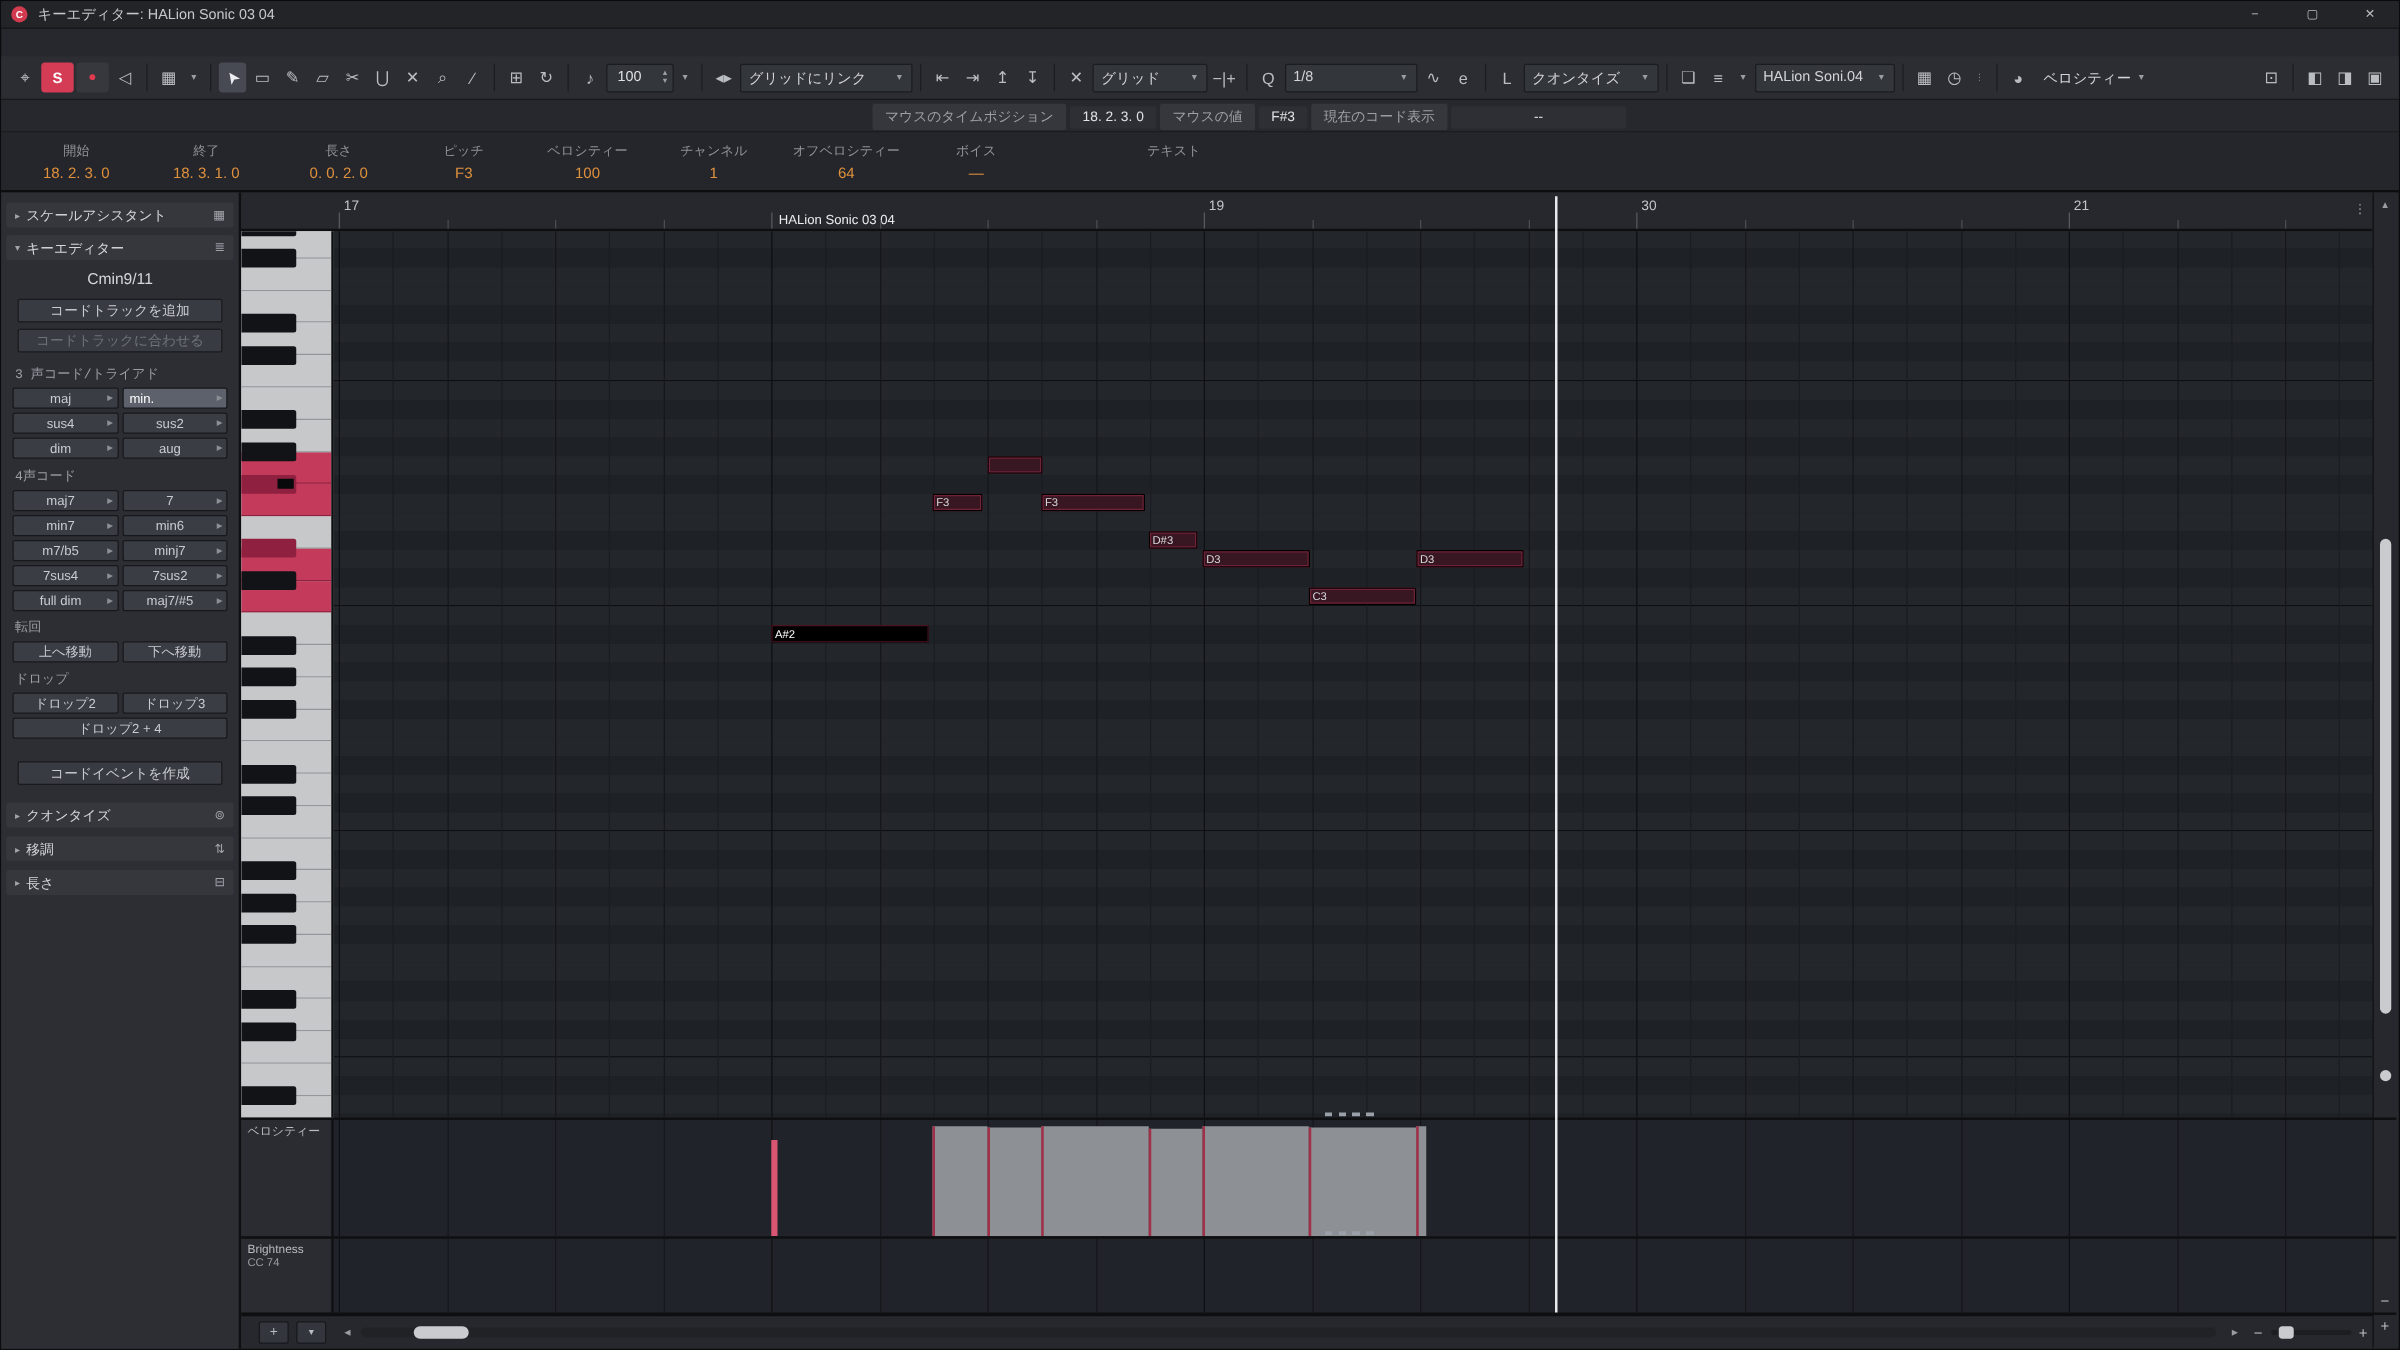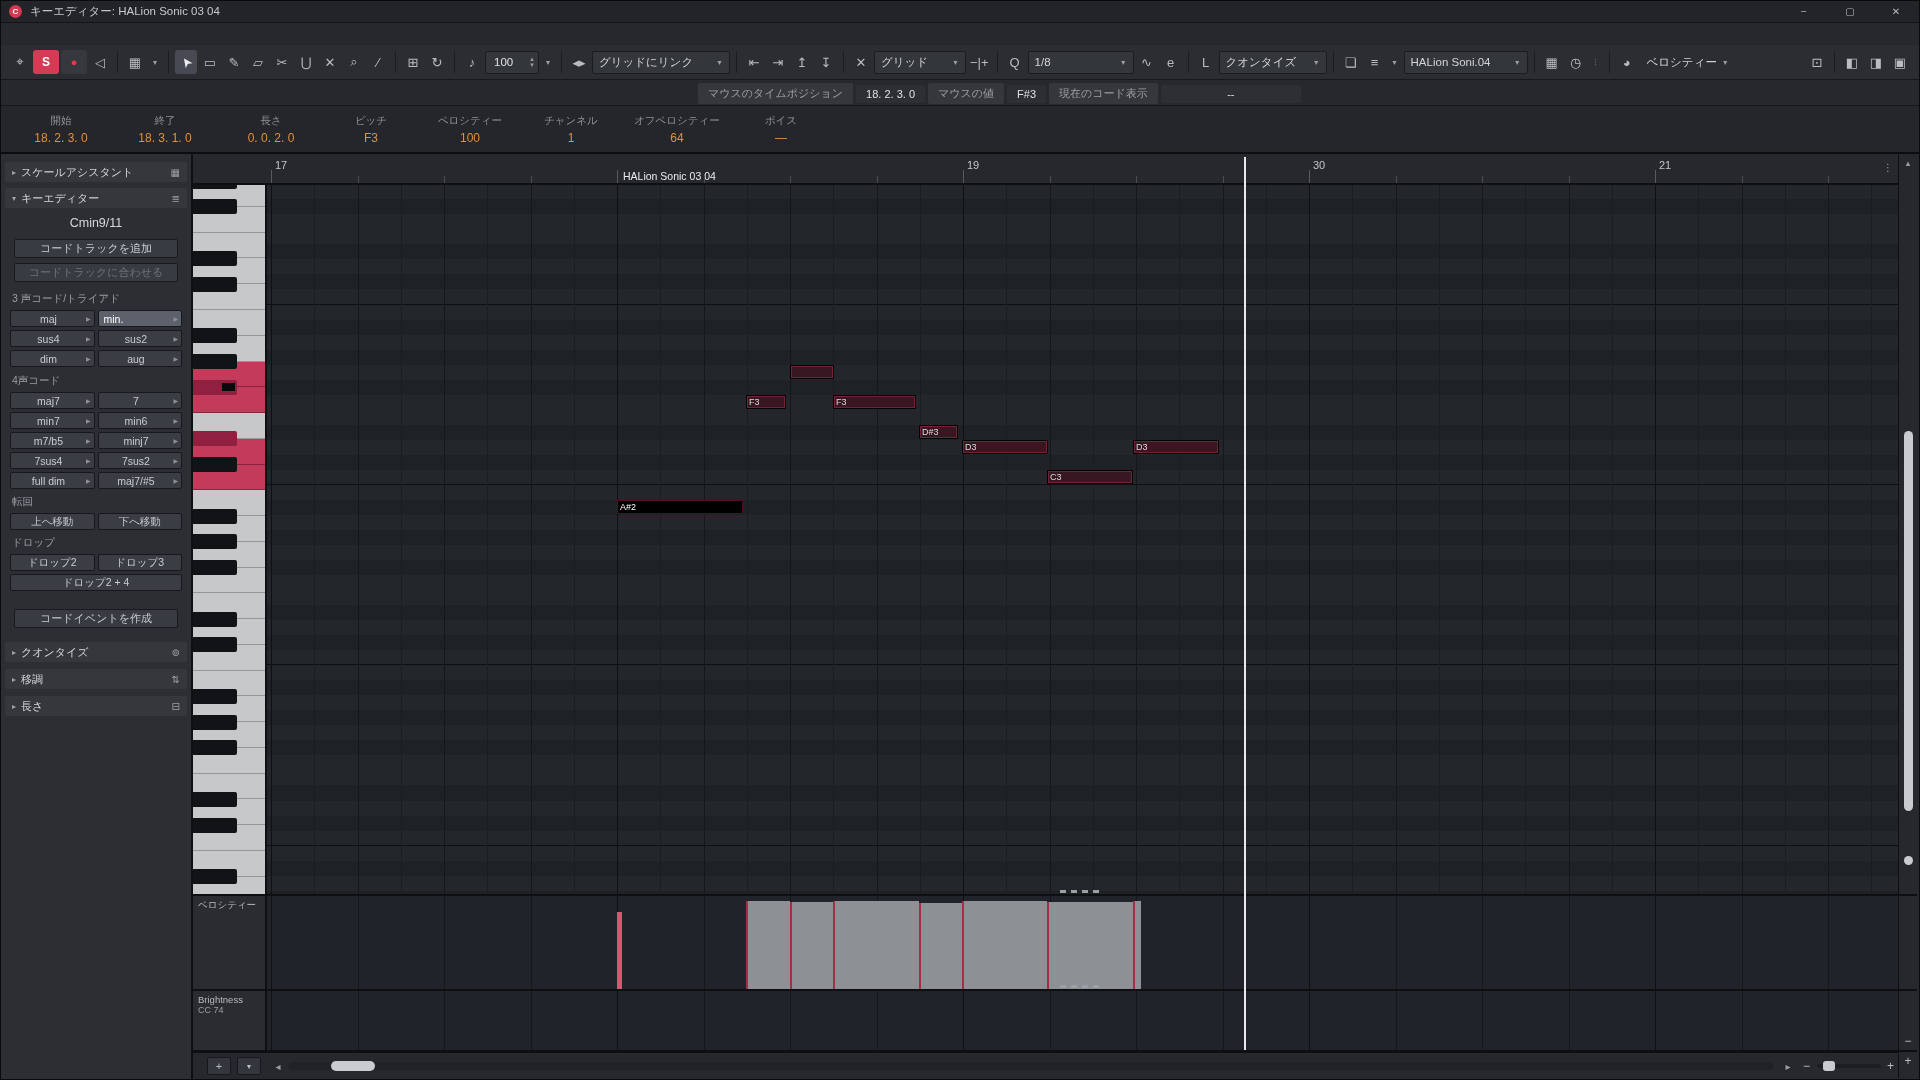--- a/index.html
+++ b/index.html
@@ -52,21 +52,21 @@
 .info-value{font-size:12px;color:#e0913d;white-space:nowrap;min-height:13px;}
 
 
 #left-panel{position:absolute;top:153px;left:0;width:192px;bottom:0;background:#2c2e33;border-right:2px solid #0e0f11;}
 .panel-header{margin:0 4px;height:20px;background:#35373d;border-radius:2px;display:flex;align-items:center;padding:0 7px;font-size:11px;color:#d5d7da;white-space:nowrap;overflow:hidden;}
 .panel-header .hdr-arrow{font-size:8px;margin-right:5px;color:#a0a3a9;}
 .panel-header .hdr-icon{margin-left:auto;font-size:10px;color:#a0a3a9;}
 .chord-display{margin:6px 4px 0;height:18px;line-height:18px;text-align:center;font-size:12.5px;color:#d5d7da;}
 .panel-btn{margin:0 13px;height:19px;background:#383b41;border:1px solid #191a1e;border-radius:2px;display:flex;align-items:center;justify-content:center;font-size:11px;color:#c9ccd0;white-space:nowrap;overflow:hidden;}
 .panel-btn.dim{color:#6f7378;}
-.panel-label{margin-left:11px;font-size:10.5px;color:#9b9ea4;white-space:nowrap;}
+.panel-label{margin-left:11px;font-size:10.5px;color:#9b9ea4;white-space:nowrap;font-family:Liberation Mono, monospace;}
 .chord-row{display:flex;gap:3px;margin:0 9px 3px;height:17px;}
 .chord-btn{flex:1;background:#3a3d44;border:1px solid #17181c;border-radius:2px;display:flex;align-items:center;font-size:10.5px;color:#c9ccd0;overflow:hidden;}
 .chord-btn .cb-label{flex:1;text-align:center;white-space:nowrap;}
 .chord-btn .cb-arrow{font-size:6px;color:#8c8f95;padding-right:3px;}
 .chord-btn.active{background:#5d616b;color:#fff;gap:45px;}
 
 
 #ruler{position:absolute;left:192px;top:153px;width:1705px;height:31px;background:#26282d;border-bottom:2px solid #0e0f11;overflow:hidden;}
 .ruler-num{position:absolute;top:5px;font-size:11px;color:#c3c5c9;}
 .ruler-tick{position:absolute;bottom:0;width:1px;height:7px;background:#494c52;}
@@ -270,21 +270,21 @@
       <div class="tb-sep"></div>
       <div class="tb-btn ">
         <span class="glyph">❏</span>
       </div>
       <div class="tb-btn ">
         <span class="glyph">≡</span>
       </div>
       <div class="tb-btn  caret">
         <span class="glyph">▼</span>
       </div>
-      <div class="tb-dropdown" style="width: 124px;">
+      <div class="tb-dropdown" style="width: 112px;">
         <span class="dd-label">HALion Soni.04</span>
         <span class="dd-caret">▼</span>
       </div>
       <div class="tb-sep"></div>
       <div class="tb-btn ">
         <span class="glyph">▦</span>
       </div>
       <div class="tb-btn ">
         <span class="glyph">◷</span>
       </div>
@@ -351,20 +351,24 @@
         <div class="info-label">チャンネル</div>
         <div class="info-value">1</div>
       </div>
       <div class="info-field" style="width: 112px;">
         <div class="info-label">オフベロシティー</div>
         <div class="info-value">64</div>
       </div>
       <div class="info-field" style="width: 96px;">
         <div class="info-label">ボイス</div>
         <div class="info-value">—</div>
+      </div>
+      <div class="info-field" style="width: 220px;">
+        <div class="info-label">テキスト</div>
+        <div class="info-value"></div>
       </div>
     </div>
 
   <div id="left-panel">
     <div class="panel-header" style="margin-top:8px">
       <span class="hdr-arrow">▸</span>
       <span>スケールアシスタント</span>
       <span class="hdr-icon">▦</span>
     </div>
     <div class="panel-header" style="margin-top:6px">

